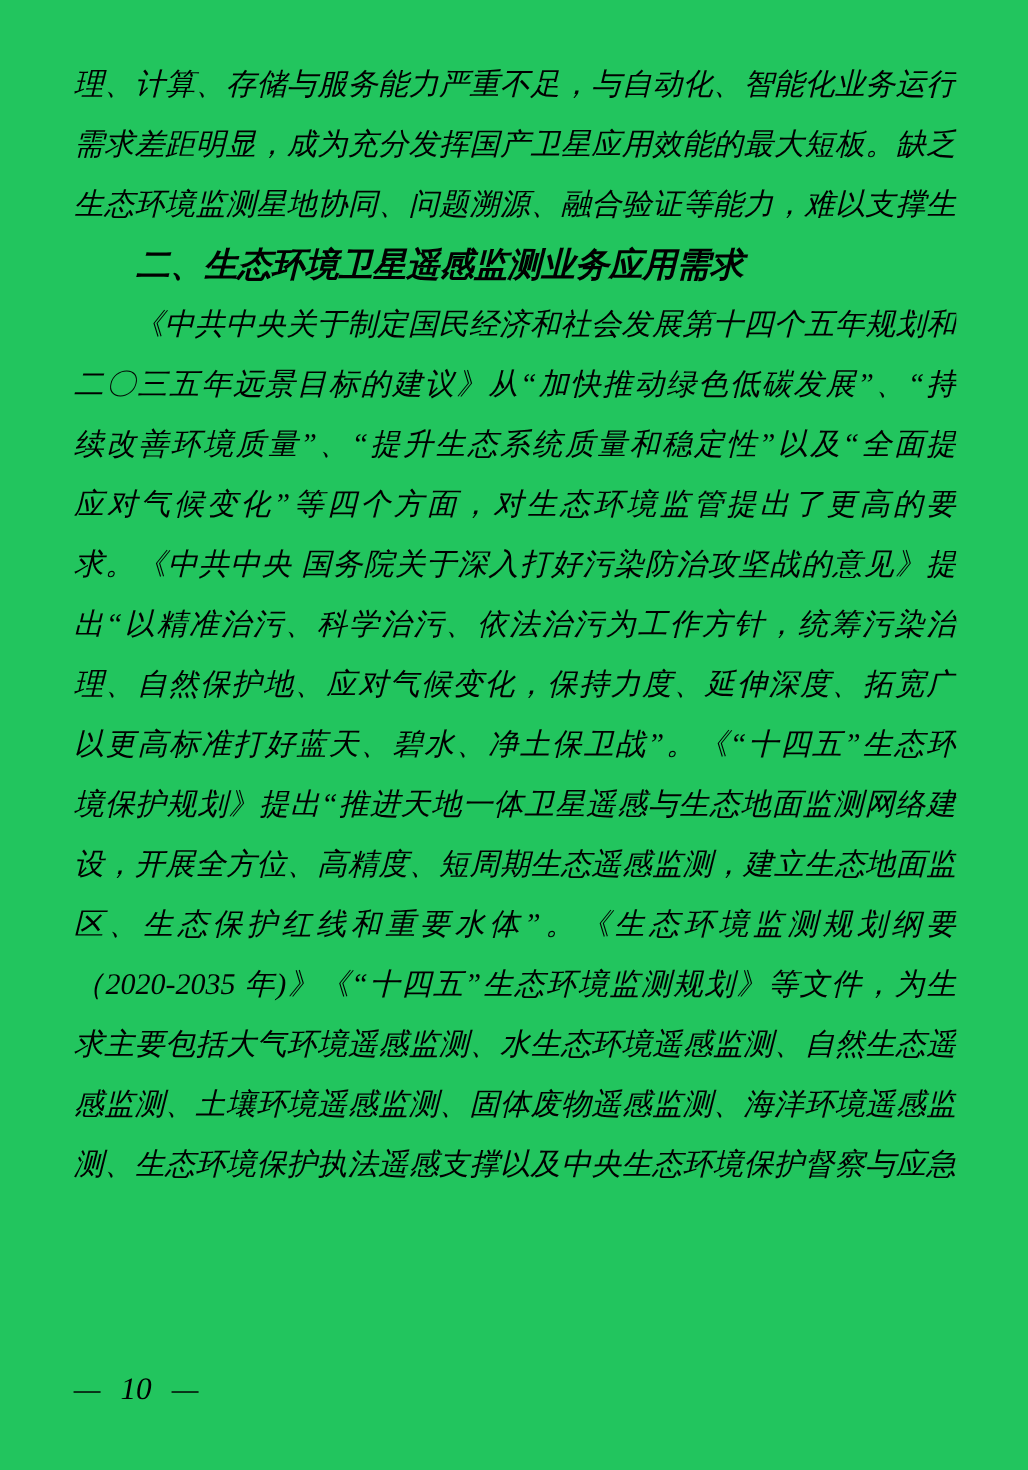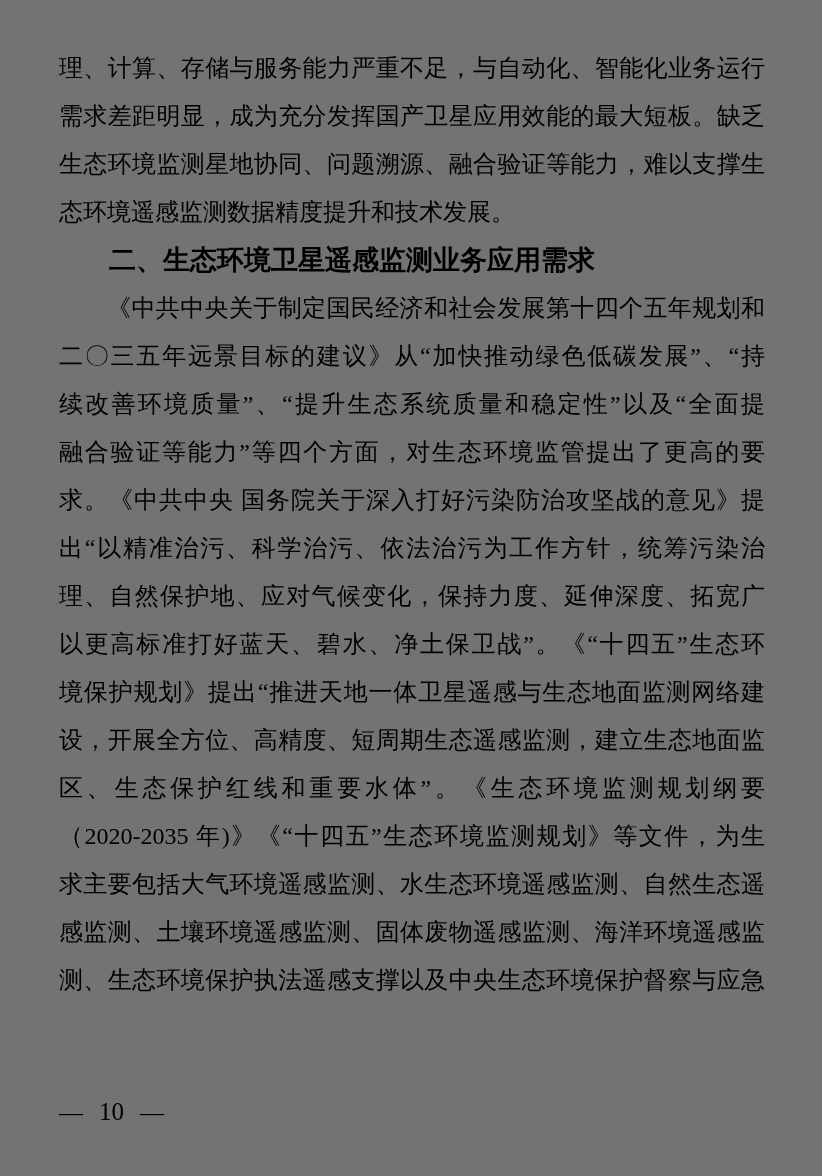--- a/index.html
+++ b/index.html
@@ -4,24 +4,25 @@
 <style>
   html, body {
     margin: 0;
     padding: 0;
     background: #ffffff;
   }
   .page {
     position: relative;
     width: 822px;
     height: 1176px;
-    background: #737373;
+    background: #22c55e;
     overflow: hidden;
     font-family: "Liberation Serif", "DejaVu Serif", serif;
     color: #000000;
+    font-style: italic;
   }
   .text-area {
     position: absolute;
     left: 59px;
     top: 44px;
     width: 706px;
   }
   .line {
     height: 48px;
     line-height: 48px;
@@ -70,28 +71,27 @@
 </style>
 </head>
 <body>
 
 <div class="page">
   <div class="text-area">
 
     <div class="line">理、计算、存储与服务能力严重不足，与自动化、智能化业务运行</div>
     <div class="line">需求差距明显，成为充分发挥国产卫星应用效能的最大短板。缺乏</div>
     <div class="line">生态环境监测星地协同、问题溯源、融合验证等能力，难以支撑生</div>
-    <div class="line last">态环境遥感监测数据精度提升和技术发展。</div>
 
     <div class="heading">二、生态环境卫星遥感监测业务应用需求</div>
 
     <div class="line first-indent">《中共中央关于制定国民经济和社会发展第十四个五年规划和</div>
     <div class="line">二〇三五年远景目标的建议》从“加快推动绿色低碳发展”、“持</div>
     <div class="line">续改善环境质量”、“提升生态系统质量和稳定性”以及“全面提</div>
-    <div class="line">融合验证等能力”等四个方面，对生态环境监管提出了更高的要</div>
+    <div class="line">应对气候变化”等四个方面，对生态环境监管提出了更高的要</div>
     <div class="line">求。《中共中央 国务院关于深入打好污染防治攻坚战的意见》提</div>
     <div class="line">出“以精准治污、科学治污、依法治污为工作方针，统筹污染治</div>
     <div class="line">理、自然保护地、应对气候变化，保持力度、延伸深度、拓宽广度，</div>
     <div class="line">以更高标准打好蓝天、碧水、净土保卫战”。《“十四五”生态环</div>
     <div class="line">境保护规划》提出“推进天地一体卫星遥感与生态地面监测网络建</div>
     <div class="line">设，开展全方位、高精度、短周期生态遥感监测，建立生态地面监</div>
     <div class="line">区、生态保护红线和重要水体”。《生态环境监测规划纲要</div>
     <div class="line">（2020-2035 年)》《“十四五”生态环境监测规划》等文件，为生</div>
     <div class="line">求主要包括大气环境遥感监测、水生态环境遥感监测、自然生态遥</div>
     <div class="line">感监测、土壤环境遥感监测、固体废物遥感监测、海洋环境遥感监</div>

